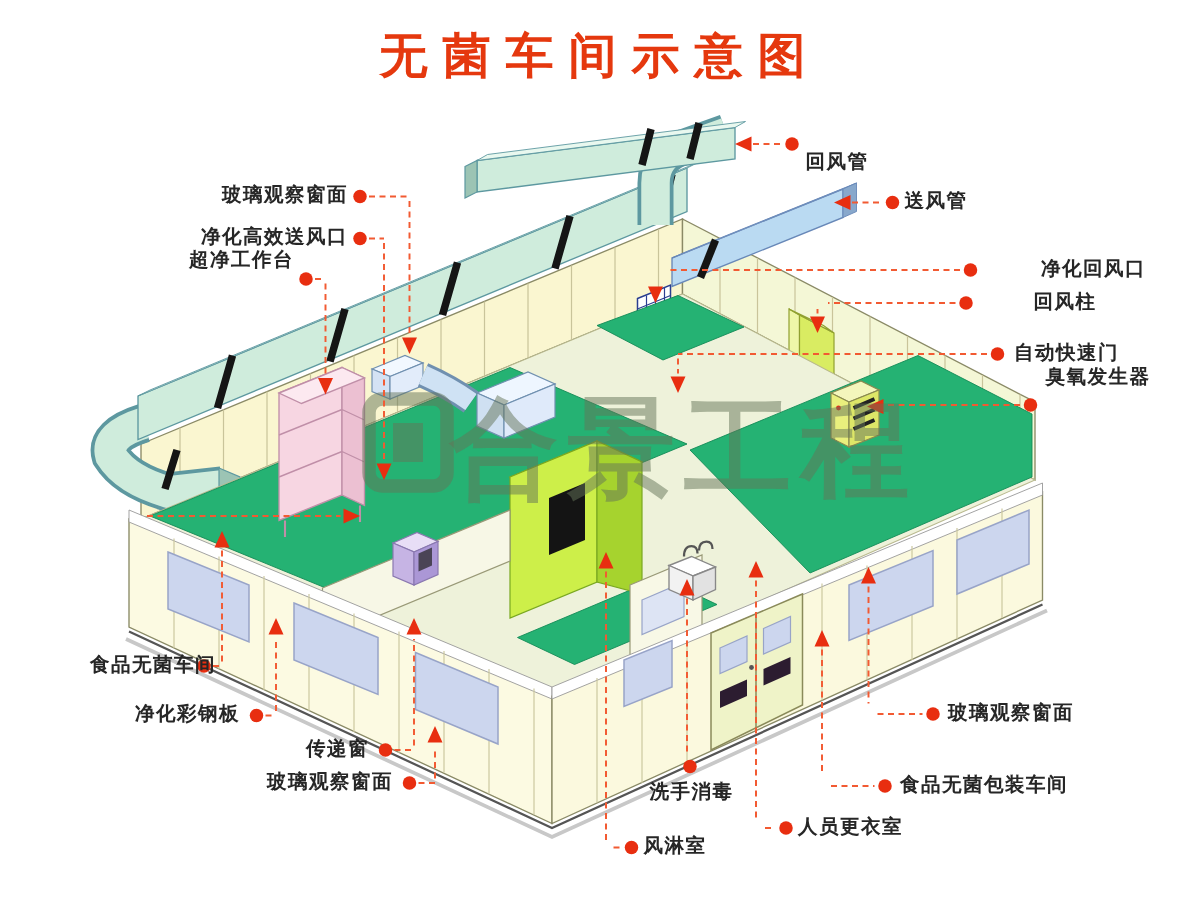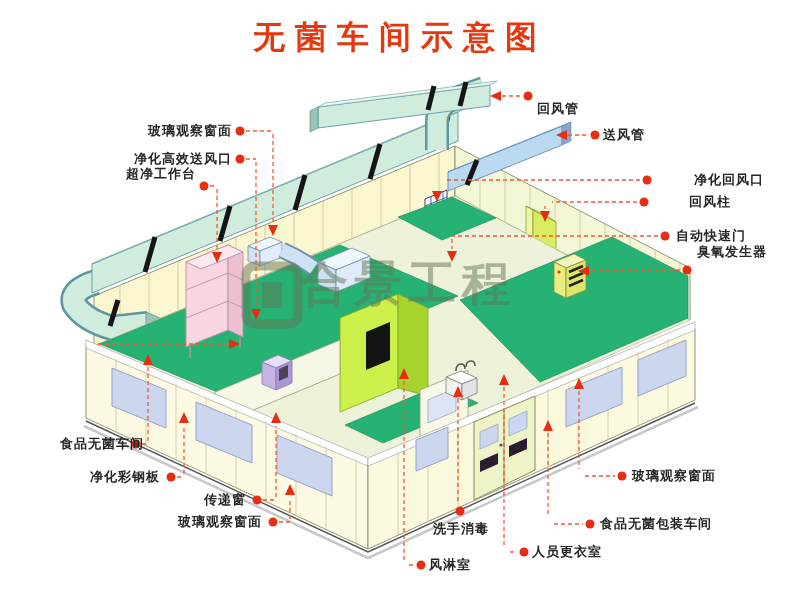--- a/index.html
+++ b/index.html
@@ -1,21 +1,21 @@
 <!DOCTYPE html>
 <html><head>
 <meta charset="utf-8">
 <style>
   html,body{margin:0;padding:0;background:#fff;}
   #stage{position:relative;width:800px;height:607px;background:#ffffff;overflow:hidden;
          font-family:"DejaVu Sans",sans-serif;}
   #art{position:absolute;left:0;top:0;z-index:1;}
   .title{position:absolute;left:50%;top:16px;transform:translateX(-50%);z-index:3;
          font-size:32px;font-weight:900;letter-spacing:10px;color:#e5380e;white-space:nowrap;}
-  .wm{position:absolute;left:300px;top:252px;z-index:2;font-size:48px;font-weight:800;
+  .wm{position:absolute;left:300px;top:252px;z-index:2;font-size:72px;font-weight:800;
       letter-spacing:6px;color:rgba(100,115,88,0.5);white-space:nowrap;pointer-events:none;}
   .lbl{position:absolute;z-index:3;font-size:13px;font-weight:700;letter-spacing:1px;
        color:#262626;white-space:nowrap;line-height:16px;}
   .lbl.r{text-align:right;}
 </style>
 </head>
 <body>
 
 <div id="stage">
 

